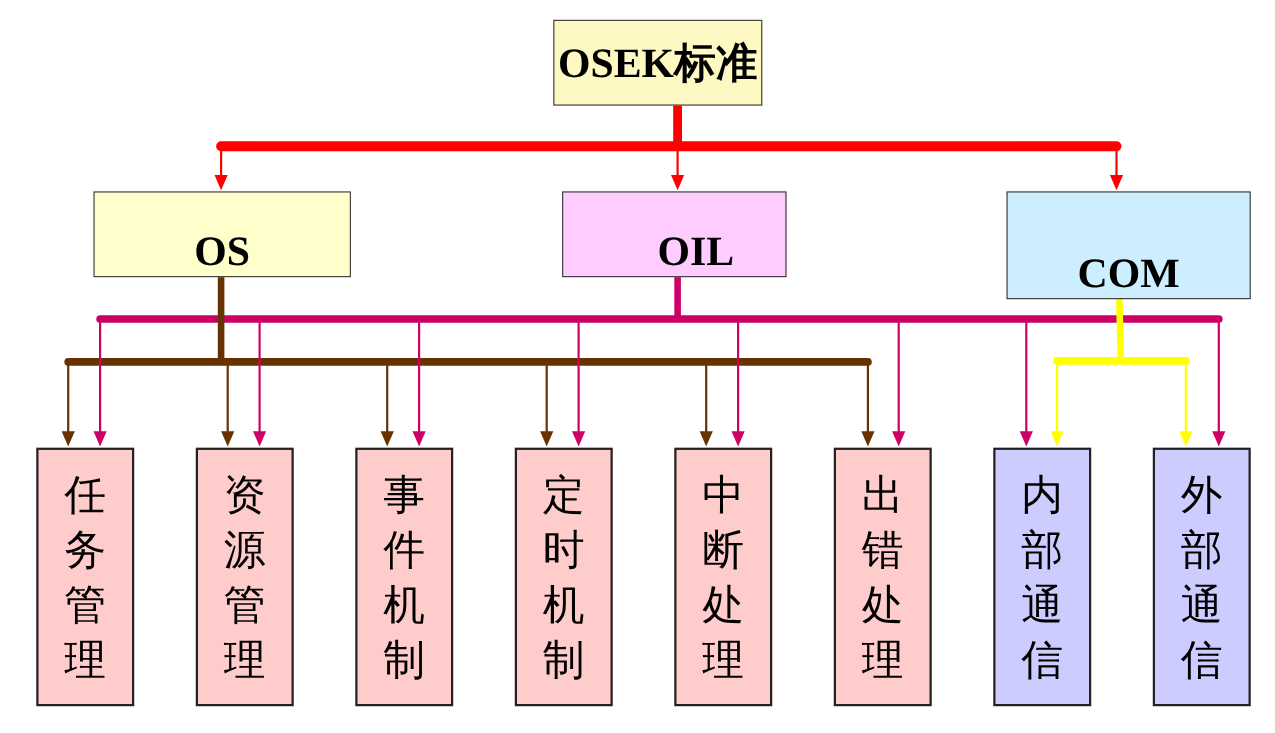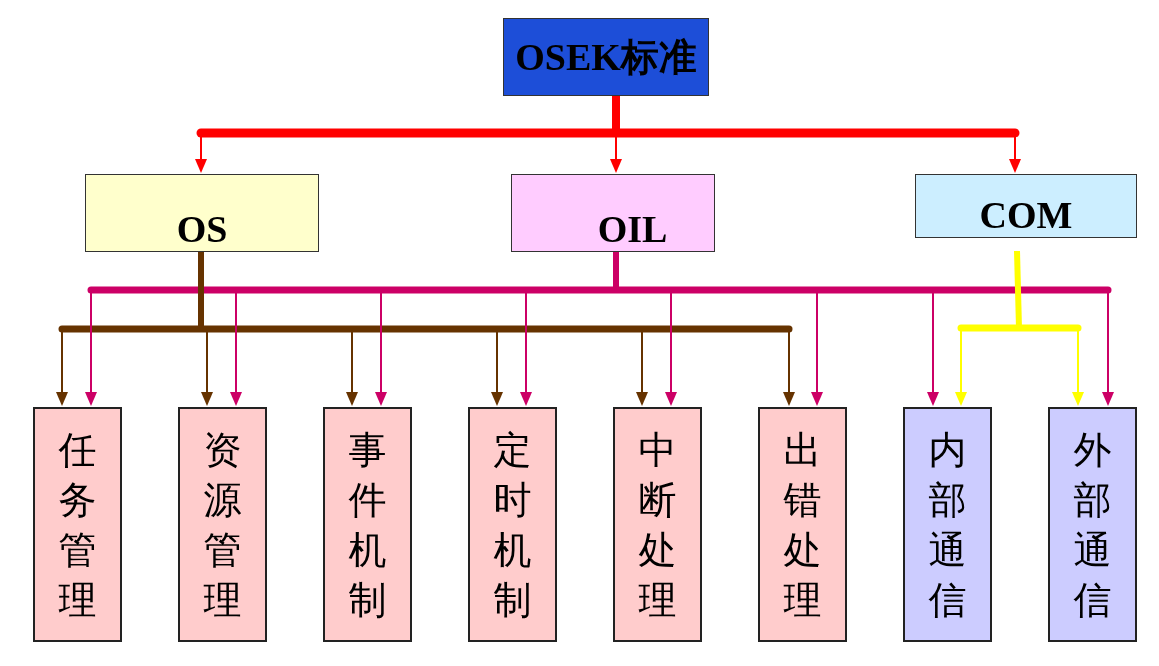--- a/index.html
+++ b/index.html
@@ -70,31 +70,31 @@
       <path d="M927,392 L939,392 L933,406 z" fill="#cc0066"></path>
       <line x1="961" y1="328" x2="961" y2="394" stroke="#ffff00" stroke-width="2"></line>
       <path d="M955,392 L967,392 L961,406 z" fill="#ffff00"></path>
       <line x1="1078" y1="328" x2="1078" y2="394" stroke="#ffff00" stroke-width="2"></line>
       <path d="M1072,392 L1084,392 L1078,406 z" fill="#ffff00"></path>
       <line x1="1108" y1="290" x2="1108" y2="394" stroke="#cc0066" stroke-width="2"></line>
       <path d="M1102,392 L1114,392 L1108,406 z" fill="#cc0066"></path>
     </g>
 </svg>
 
-<div class="box box-top" style="left: 503px; top: 18px; width: 206px; height: 78px; background: #1d4ed8;" id="root-box">
+<div class="box box-top" style="left: 503px; top: 18px; width: 190px; height: 78px; background: #fef9c3;" id="root-box">
   <span>OSEK标准</span>
 </div>
 
 <div class="box box-mid" id="mod-0" style="left: 85px; top: 174px; width: 234px; height: 78px; background: rgb(255, 255, 204);">
   <span>OS</span>
 </div>
 <div class="box box-mid" id="mod-1" style="left: 511px; top: 174px; width: 204px; height: 78px; background: rgb(255, 204, 255); padding-left: 39px;">
   <span>OIL</span>
 </div>
-<div class="box box-mid" id="mod-2" style="left: 915px; top: 174px; width: 222px; height: 64px; background: rgb(204, 238, 255);">
+<div class="box box-mid" id="mod-2" style="left: 915px; top: 174px; width: 222px; height: 98px; background: rgb(204, 238, 255);">
   <span>COM</span>
 </div>
 
 <div id="leaf-container">
     <div class="box box-leaf" style="left: 33px; top: 407px; width: 89px; height: 235px; background: rgb(255, 204, 204);">
       <span>任</span>
       <span>务</span>
       <span>管</span>
       <span>理</span>
     </div>

